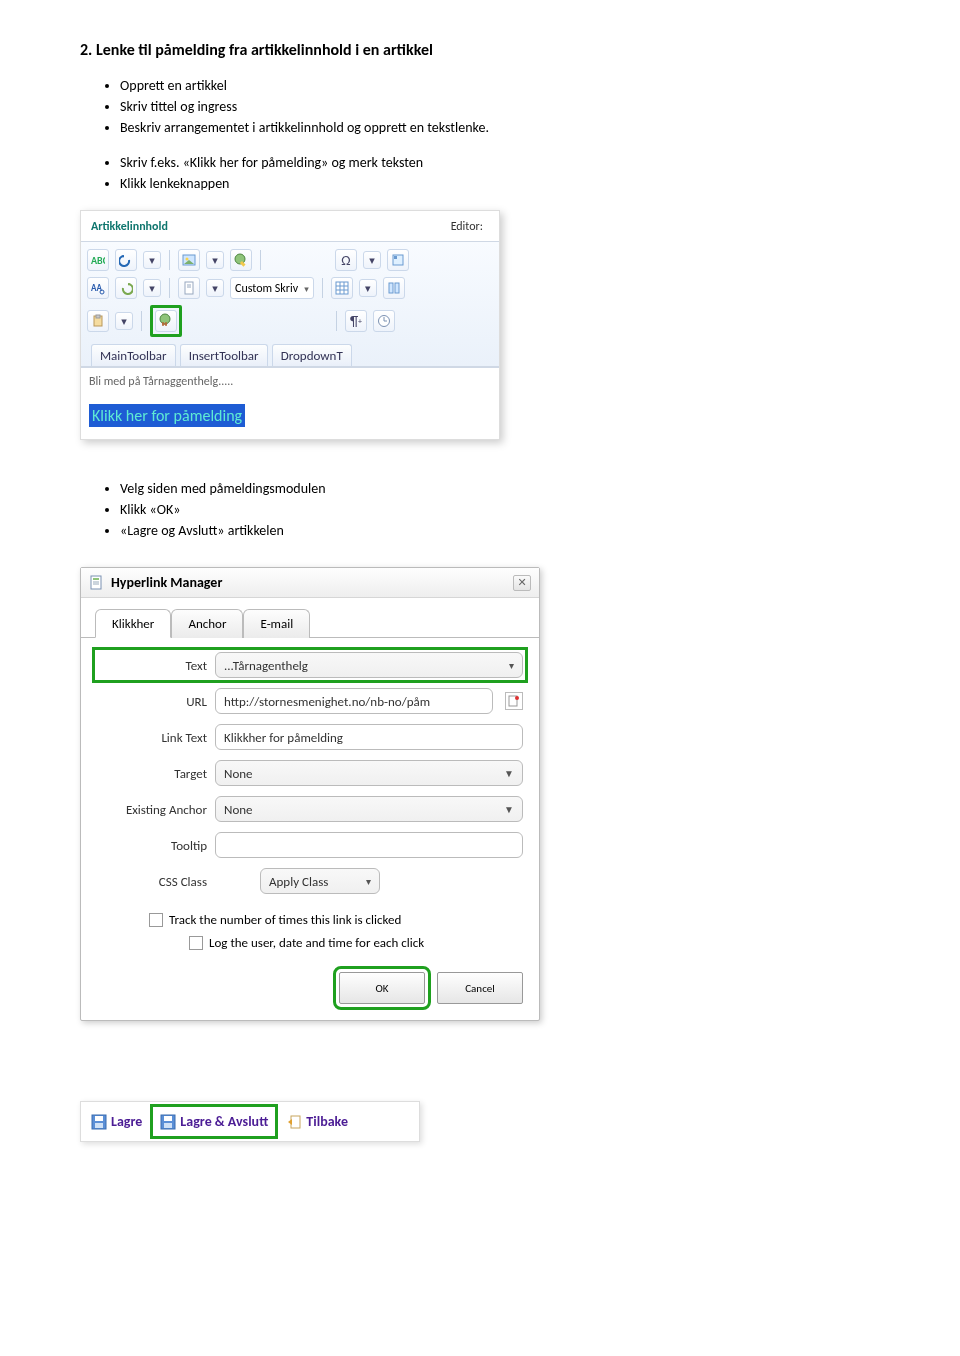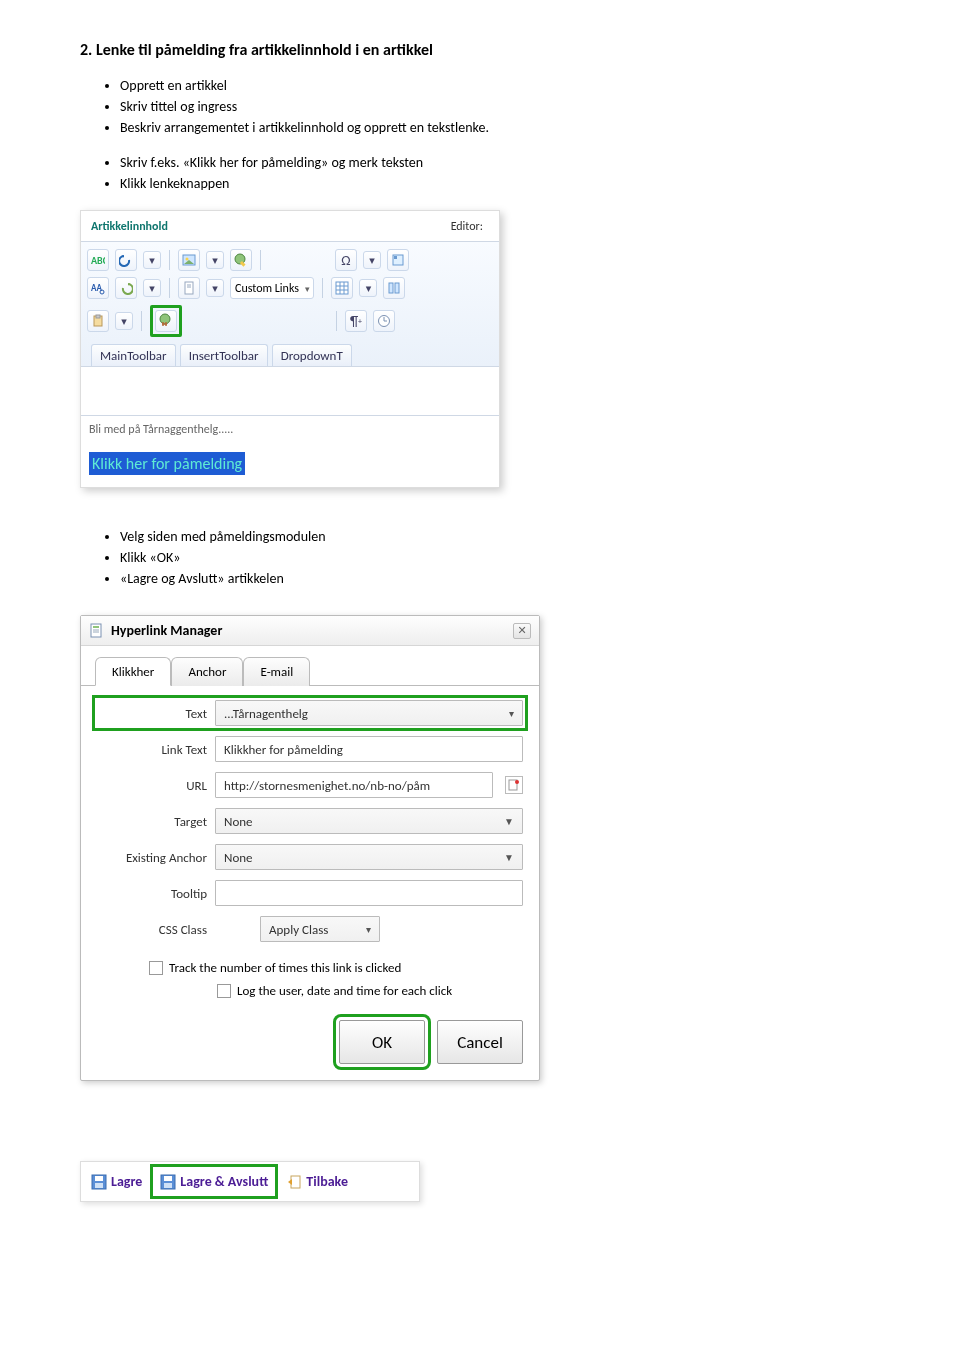--- a/index.html
+++ b/index.html
@@ -16,48 +16,48 @@
 .toolbar-area { background: linear-gradient(#f8fbff, #eaf1fa); border-top: 1px solid #cfd8e5; border-bottom: 1px solid #cfd8e5; padding: 4px 6px 0 6px; }
 .toolbar-row { display: flex; align-items: center; gap: 6px; padding: 3px 0; min-height: 26px; }
 .toolbar-row .sep { width: 1px; height: 20px; background: #c5d2e3; margin: 0 2px; }
 .tbtn { width: 22px; height: 22px; border: 1px solid transparent; border-radius: 3px; display: inline-flex; align-items: center; justify-content: center; font-size: 14px; color: #446; background: linear-gradient(#ffffff,#eef3fb); border-color:#cbd8ea; }
 .tbtn.small { width:18px; height:18px; font-size:11px; }
 .dropdown-wrap { display:inline-flex; align-items:center; border:1px solid #cbd8ea; background:#fff; height:22px; font-size:12px; padding:0 4px; border-radius:3px; }
 .dropdown-wrap .caret { font-size:9px; color:#666; margin-left:6px; }
 .hl-green { border: 3px solid #1fa01f; border-radius:2px; }
 .tab-row { display:flex; gap:4px; padding:4px 4px 0 4px; }
 .tab { font-size:13px; color:#335; border:1px solid #cbd8ea; border-bottom:none; background:linear-gradient(#fdfefe,#e9eff9); padding:3px 8px; border-radius:3px 3px 0 0; }
-.editor-content { border-top:1px solid #cfd8e5; padding:6px 8px 14px 8px; font-size:12px; background:#fff;margin-top:48px; }
+.editor-content { border-top:1px solid #cfd8e5; padding:6px 8px 14px 8px; font-size:12px; background:#fff; }
 .editor-content .line1 { color:#666; margin-bottom:18px; }
 .editor-content .sel { background:#1e5cd4; color:#5eead4; padding:2px 3px; font-size:16px; }
 
 
 .bottom-row { display:flex; align-items:flex-start; gap:10px;flex-direction:column; }
 .left-col { width: 380px; }
 
 
 .dialog { width: 460px; background:#fff; border:1px solid #bbb; border-radius:2px; box-shadow:2px 2px 6px #ccc; }
 .dialog-title { display:flex; align-items:center; gap:6px; padding:6px 8px; border-bottom:1px solid #d6d6d6; background:linear-gradient(#fefefe,#eeeeee); }
 .dialog-title .close { margin-left:auto; width:18px; height:16px; border:1px solid #bbb; background:linear-gradient(#fafafa,#e4e4e4); font-size:11px; text-align:center; line-height:14px; color:#666; border-radius:2px; }
 .tabs { display:flex; padding:10px 14px 0 14px; gap:0; border-bottom:1px solid #bbb; }
 .dtab { border:1px solid #bbb; border-bottom:none; border-radius:6px 6px 0 0; padding:6px 16px; font-size:13px; background:linear-gradient(#fdfdfd,#ebebeb); position:relative; top:1px; }
 .dtab.active { background:#fff; border-bottom:1px solid #fff; }
 .dialog-body { padding:14px 16px 16px 16px; }
 .form-row { display:flex; align-items:center; gap:8px; margin-bottom:10px; }
 .form-row label { width:110px; text-align:right; font-size:13px; color:#333; }
-.field { flex:1; border:1px solid #bbb; background:linear-gradient(#f8f8f8,#f0f0f0); height:26px; padding:0 8px; font-size:13px; display:flex; align-items:center; border-radius:1px; position:relative; color:#333; }
+.field { flex:1; border:1px solid #bbb; background:linear-gradient(#f8f8f8,#f0f0f0); height:26px; padding:0 8px; font-size:13px; display:flex; align-items:center; border-radius:6px; position:relative; color:#333; }
 .field.input { background:#fff; }
 .field .caret { margin-left:auto; font-size:10px; color:#555; }
 .hl-green-thick { outline: 3px solid #1fa01f; outline-offset: 2px; }
 .page-icon { width:18px; height:18px; border:1px solid #bbb; margin-left:4px; background:#fff; display:inline-flex; align-items:center; justify-content:center; font-size:10px; }
 .check-row { display:flex; align-items:center; gap:6px; margin-left:52px; margin-bottom:8px; font-size:13px; }
-.check-row.indent { margin-left:120px; }
+.check-row.indent { margin-left:92px; }
 .check-row .cb { width:14px; height:14px; border:1px solid #999; background:#fff; }
 .dialog-footer { display:flex; justify-content:flex-end; gap:12px; padding-top:14px; }
-.btn { width:86px; height:44px; border:1px solid #999; background:linear-gradient(#fefefe,#e6e6e6); font-size:17px; border-radius:2px; display:inline-flex; align-items:center; justify-content:center; }
+.btn { width:86px; height:32px; border:1px solid #999; background:linear-gradient(#fefefe,#e6e6e6); font-size:11px; border-radius:2px; display:inline-flex; align-items:center; justify-content:center; }
 .btn.ok-hl { outline:3px solid #1fa01f; outline-offset:3px; }
 
 
 .save-bar { width:340px; border:1px solid #ddd; box-shadow:2px 2px 6px #ddd; padding:8px 10px; margin-top:80px; display:flex; align-items:center; gap:14px; font-size:14px; }
 .save-item { display:inline-flex; align-items:center; gap:4px; color:#4c1d95; font-weight:bold; }
 .save-item .ficon { width:16px; height:16px; display:inline-block; }
 .save-hl { outline:3px solid #1fa01f; outline-offset:3px; padding:3px 4px; }
 
 svg { display:block; }
 </style>
@@ -139,21 +139,21 @@
       <span class="sep"></span>
       <span class="tbtn">
         <svg width="14" height="14">
             <rect x="3" y="1" width="8" height="12" fill="#fff" stroke="#98a8bf"></rect>
             <line x1="5" y1="4" x2="9" y2="4" stroke="#98a8bf"></line>
             <line x1="5" y1="6" x2="9" y2="6" stroke="#98a8bf"></line>
           </svg>
       </span>
       <span class="tbtn small">▾</span>
       <span class="dropdown-wrap">
-        <span>Custom Links</span>
+        <span>Custom Skriv</span>
         <span class="caret">▾</span>
       </span>
       <span class="sep"></span>
       <span class="tbtn">
         <svg width="14" height="14">
             <rect x="1" y="1" width="12" height="12" fill="#fff" stroke="#6a9ad0"></rect>
             <line x1="1" y1="5" x2="13" y2="5" stroke="#6a9ad0"></line>
             <line x1="1" y1="9" x2="13" y2="9" stroke="#6a9ad0"></line>
             <line x1="5" y1="1" x2="5" y2="13" stroke="#6a9ad0"></line>
             <line x1="9" y1="1" x2="9" y2="13" stroke="#6a9ad0"></line>
@@ -236,36 +236,36 @@
     </div>
     <div class="dialog-body">
       <div class="form-row hl-green-thick">
         <label>Text</label>
         <div class="field">
           <span>...Tårnagenthelg</span>
           <span class="caret">▾</span>
         </div>
       </div>
       <div class="form-row">
-        <label>Link Text</label>
-        <div class="field input">
-          <span>Klikkher for påmelding</span>
-        </div>
-      </div>
-      <div class="form-row">
         <label>URL</label>
         <div class="field input">
           <span>http://stornesmenighet.no/nb-no/påm</span>
         </div>
         <span class="page-icon">
           <svg width="12" height="12">
               <rect x="1" y="1" width="8" height="10" fill="#fff" stroke="#999"></rect>
               <circle cx="9" cy="3" r="2" fill="#d33"></circle>
             </svg>
         </span>
+      </div>
+      <div class="form-row">
+        <label>Link Text</label>
+        <div class="field input">
+          <span>Klikkher for påmelding</span>
+        </div>
       </div>
       <div class="form-row">
         <label>Target</label>
         <div class="field">
           <span>None</span>
           <span class="caret">▼</span>
         </div>
       </div>
       <div class="form-row">
         <label>Existing Anchor</label>

